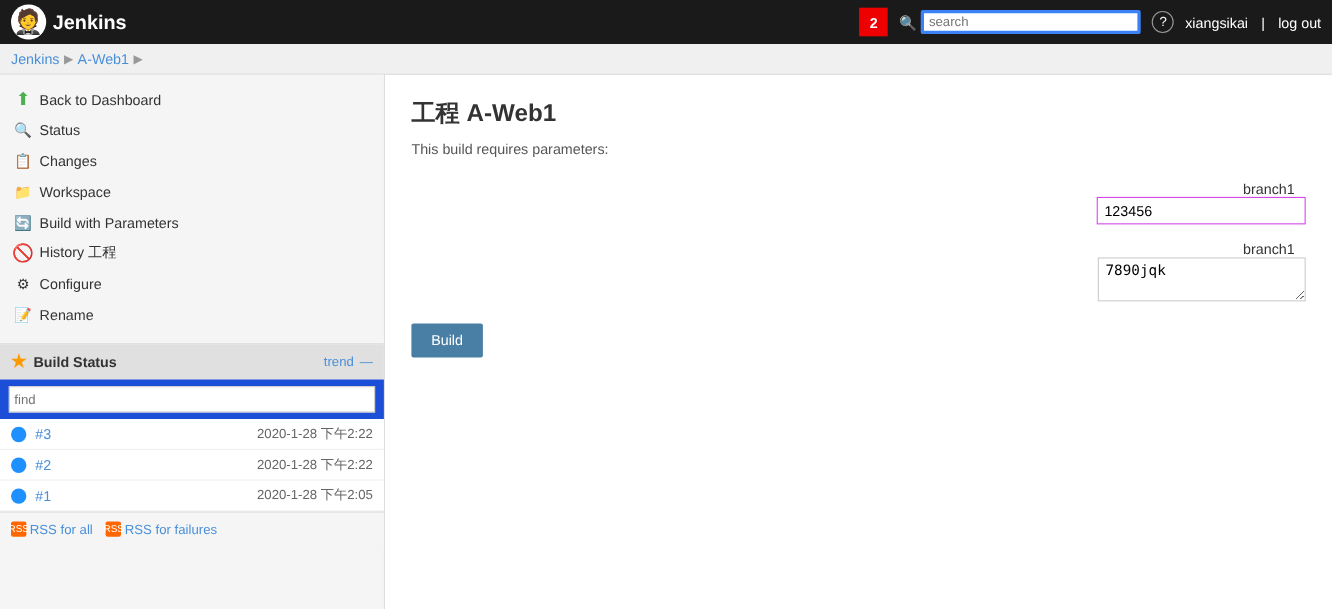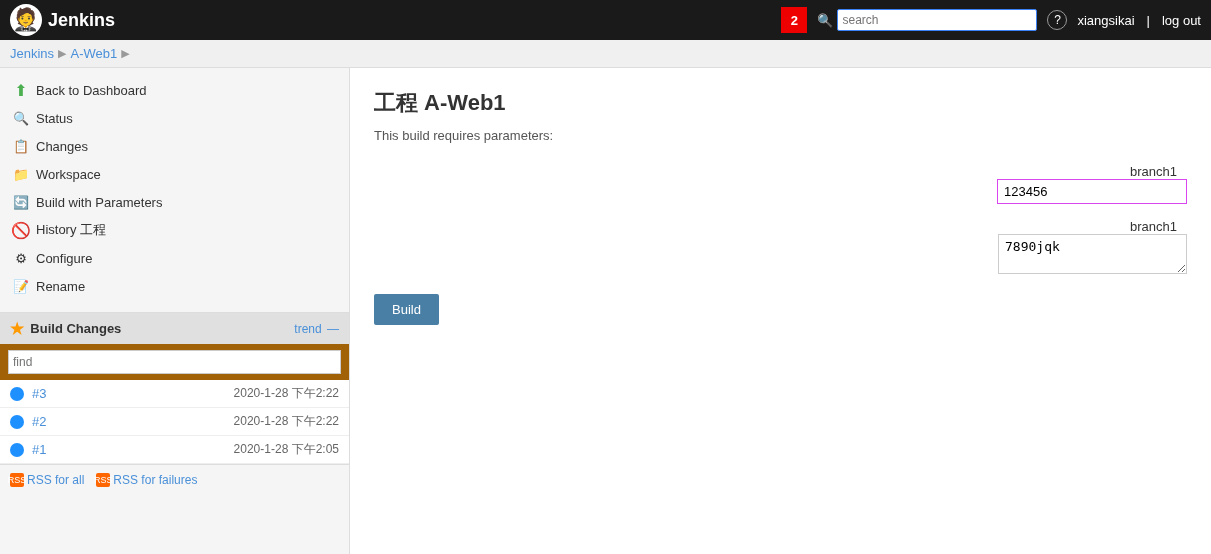--- a/index.html
+++ b/index.html
@@ -51,21 +51,21 @@
       margin-left: auto;
     }
     #search-box {
       display: flex;
       align-items: center;
       gap: 4px;
     }
     #search-input {
       width: 200px;
       height: 22px;
-      border: 1px solid #3b82f6;
+      border: 3px solid #3b82f6;
       border-radius: 2px;
       padding: 0 4px;
       font-size: 12px;
     }
     #help-icon {
       color: #fff;
       font-size: 16px;
       border: 1px solid #999;
       border-radius: 50%;
       width: 20px;
@@ -147,21 +147,21 @@
     }
     #build-history-header .trend-link {
       margin-left: auto;
       color: #4a90d9;
       text-decoration: none;
       font-weight: normal;
       font-size: 12px;
     }
     #build-search {
       padding: 6px 8px;
-      background: #a16207;
+      background: #1d4ed8;
     }
     #build-search input {
       width: 100%;
       height: 24px;
       border: 1px solid #ccc;
       padding: 0 4px;
       font-size: 12px;
     }
     .build-item {
       display: flex;
@@ -330,21 +330,21 @@
       </a>
       <a class="sidebar-item" href="#">
         <span class="icon">📝</span>
         <span>Rename</span>
       </a>
     </div>
 
     <div id="build-history">
       <div id="build-history-header">
         <span style="color:#f90;font-size:16px;">★</span>
-        <span>Build Changes</span>
+        <span>Build Status</span>
         <a href="#" class="trend-link">
           <span>trend</span>
           <span style="margin-left:2px;">—</span>
         </a>
       </div>
       <div id="build-search">
         <input type="text" placeholder="find" style="">
       </div>
 
       <div class="build-item">

